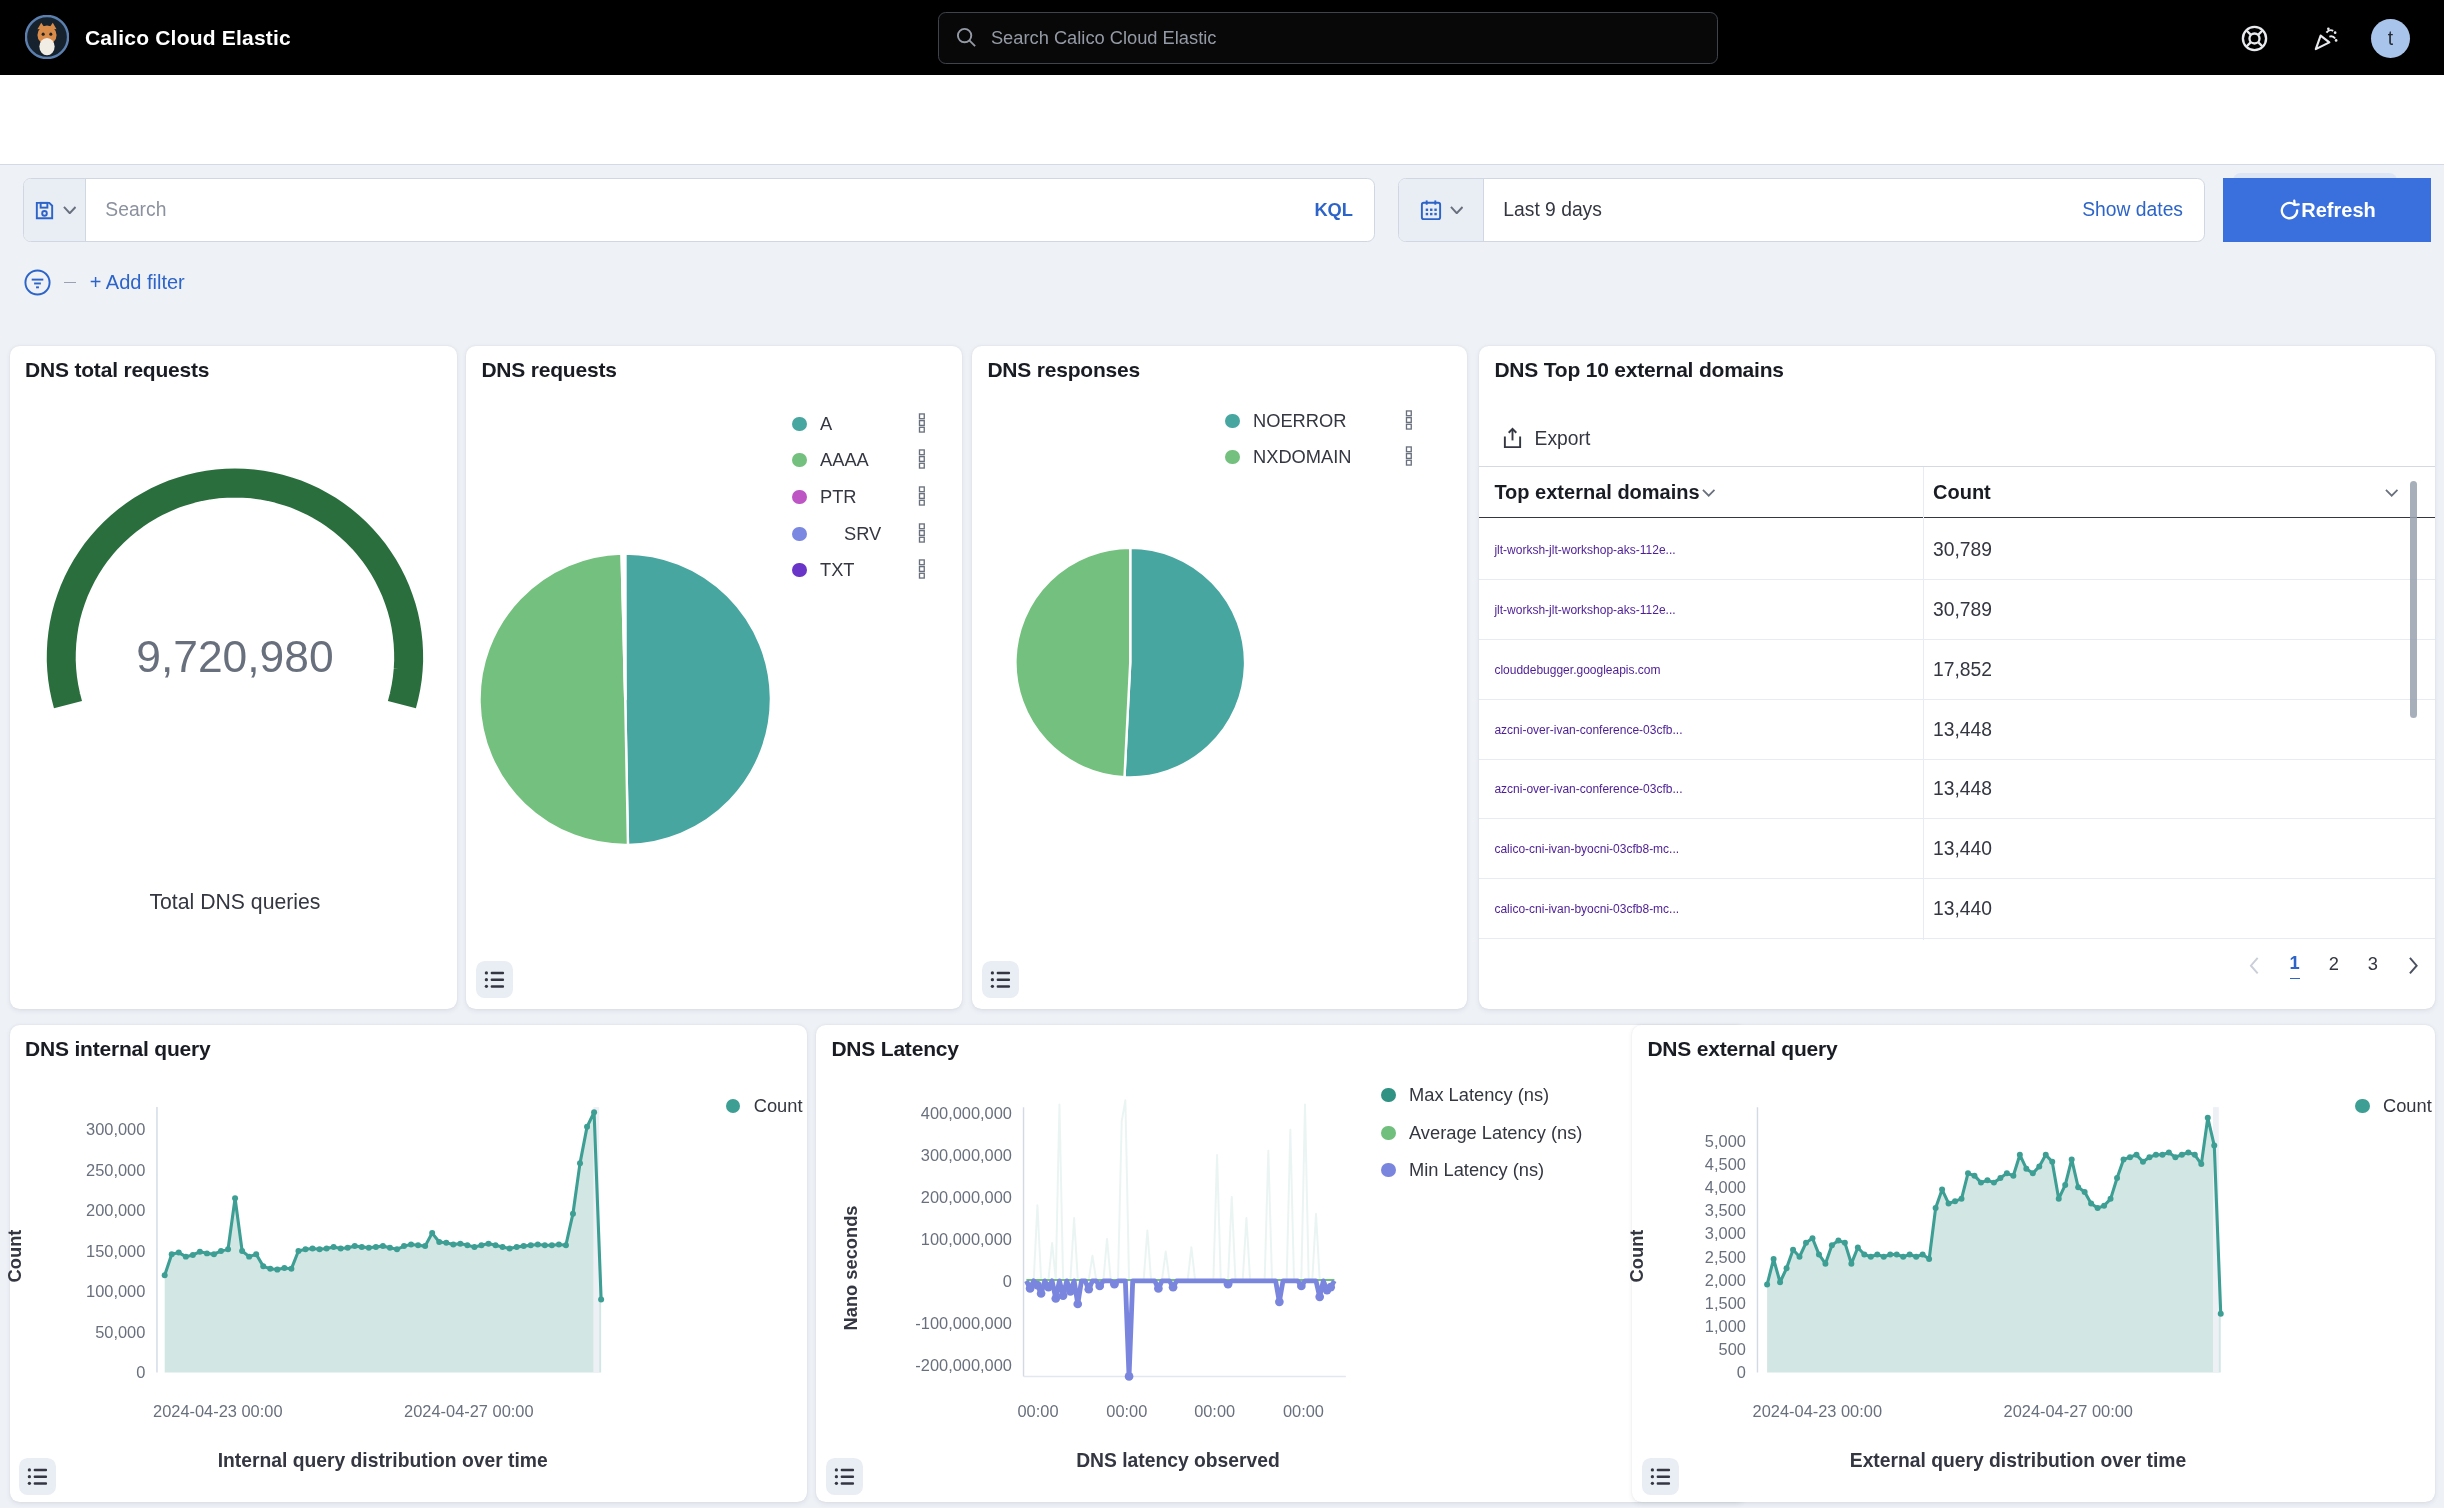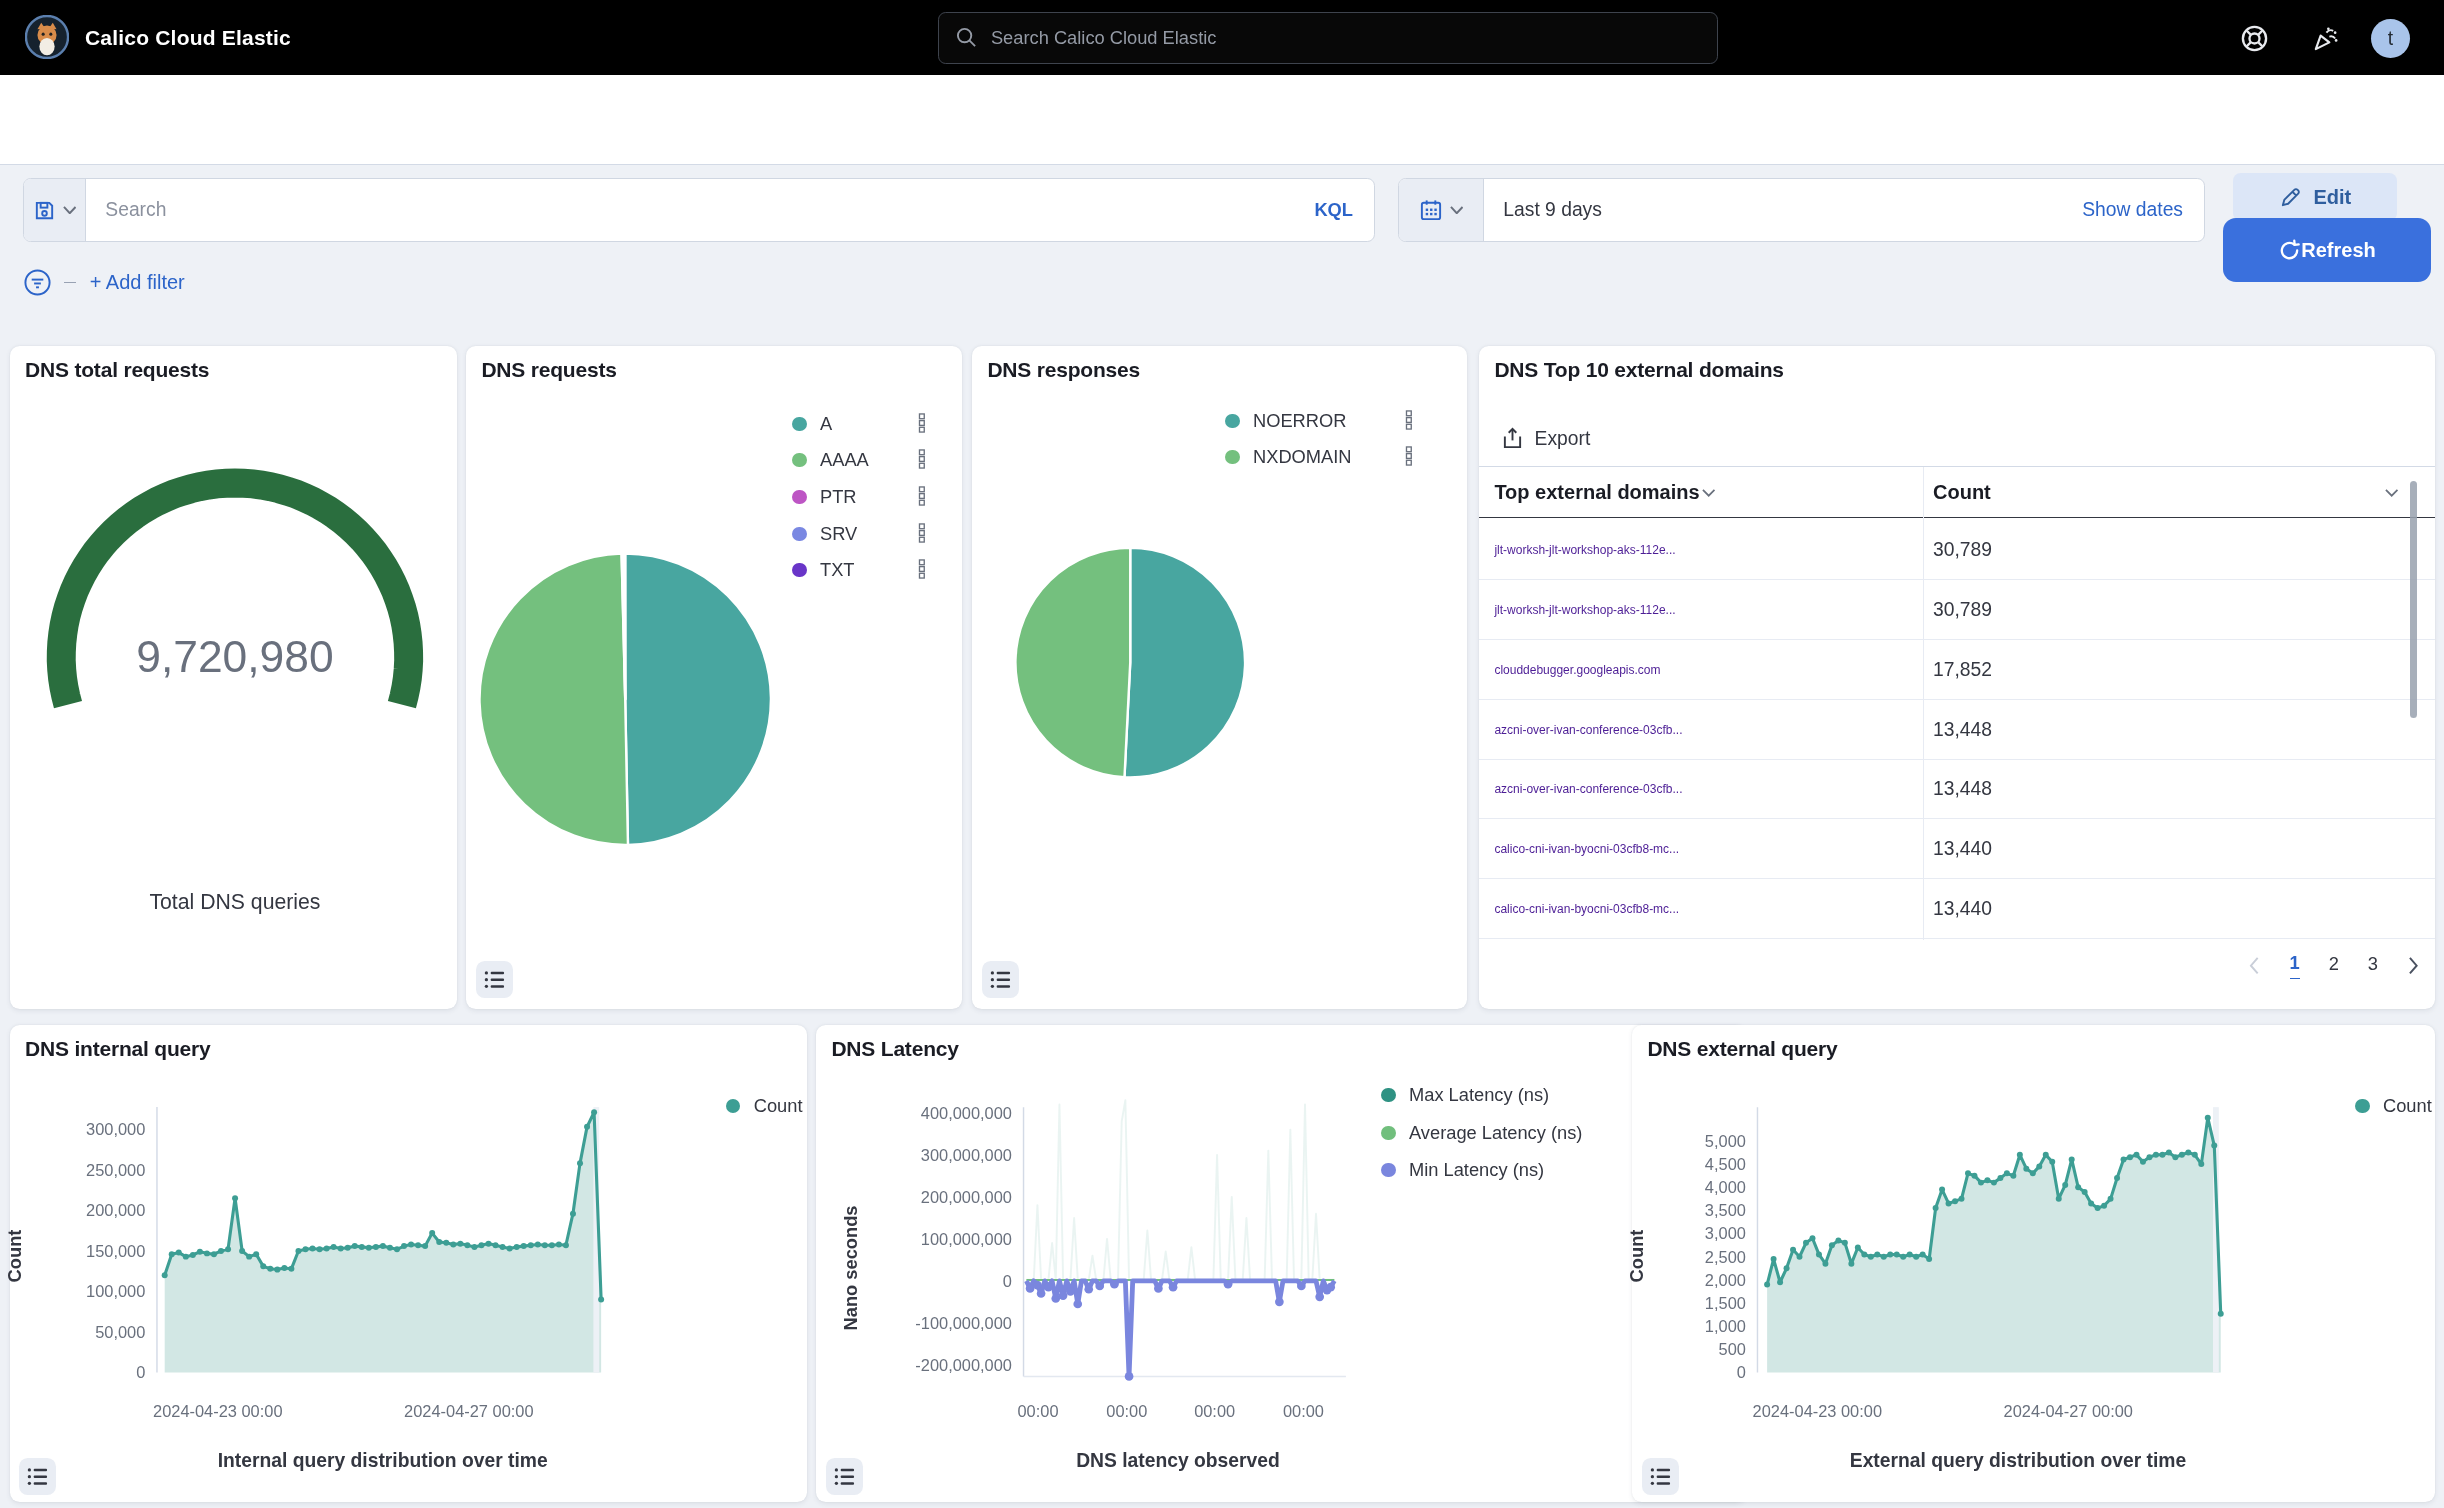--- a/index.html
+++ b/index.html
@@ -36,21 +36,21 @@
   .qbar-search { position:absolute; left:23px; top:178px; width:1352px; height:64px; background:#fff; border:1px solid #d0d7e2; border-radius:7.7px; display:flex; align-items:center; }
   .seg { height:100%; background:#e9edf4; border-right:1px solid #d0d7e2; border-radius:6.8px 0 0 6.8px; display:flex; align-items:center; justify-content:center; gap:6.8px; }
   .qbar-search .seg { width:62px; }
   .qbar-search input { border:none; outline:none; font-size:19.3px; color:#343741; margin-left:19.3px; flex:1; font-family:inherit; }
   .qbar-search input::placeholder { color:#8b919e; }
   .kql { color:#2c64c9; font-size:18.3px; font-weight:700; margin-right:21px; cursor:pointer; }
   .datebox { position:absolute; left:1398px; top:178px; width:807px; height:64px; background:#fff; border:1px solid #d0d7e2; border-radius:7.7px; display:flex; align-items:center; }
   .datebox .seg { width:85px; }
   .timerange { font-size:19.3px; color:#343741; margin-left:19.3px; flex:1; }
   .showdates { color:#2c64c9; font-size:19.3px; margin-right:21px; cursor:pointer; }
-  .refresh-btn { position:absolute; left:2223px; top:178px; width:208px; height:64px; background:#3a70dd; border-radius:13px; display:flex; align-items:center; justify-content:center; gap:0; cursor:pointer;margin-top:40px; }
+  .refresh-btn { position:absolute; left:2223px; top:178px; width:208px; height:64px; background:#3a70dd; border-radius:0; display:flex; align-items:center; justify-content:center; gap:0; cursor:pointer; }
   .refresh-btn span { color:#fff; font-size:20px; font-weight:600; }
   .addfilter { position:absolute; left:23px; top:266px; height:33px; display:flex; align-items:center; }
   .addfilter .dash { width:12.6px; height:1.9px; background:#98a2b3; margin:0 13.5px 0 11.6px; }
   .addfilter span.lbl { color:#2c64c9; font-size:20px; cursor:pointer; }
 
   
   .panel { position:absolute; background:#fff; border-radius:9.7px; box-shadow:0 1.9px 4.8px rgba(55,65,90,.09), 0 0 1.9px rgba(55,65,90,.08); }
   .panel h3 { position:absolute; left:15.4px; top:11.6px; font-size:21px; font-weight:700; color:#1a1c24; letter-spacing:-0.2px; }
   .chart-svg { position:absolute; inset:0; width:100%; height:100%; }
   .legend { position:absolute; }
@@ -263,21 +263,21 @@
         <span class="legend-dot" style="background: rgb(189, 85, 196);"></span>
         <span class="legend-label">PTR</span>
       </div>
       <div class="legend-more" style="left: 452px; top: 140px;"><svg width="8.7" height="20" viewBox="0 0 9 21">
           <g fill="none" stroke="#69707d" stroke-width="1.4">
             <rect x="1.5" y="1" width="5" height="5"></rect>
             <rect x="1.5" y="8" width="5" height="5"></rect>
             <rect x="1.5" y="15" width="5" height="5"></rect>
           </g>
         </svg></div>
-      <div class="legend-item" style="left: 326px; top: 177px;">
+      <div class="legend-item" style="left: 326px; top: 177px; gap: 24px;">
         <span class="legend-dot" style="background: rgb(122, 136, 226);"></span>
         <span class="legend-label">SRV</span>
       </div>
       <div class="legend-more" style="left: 452px; top: 177px;"><svg width="8.7" height="20" viewBox="0 0 9 21">
           <g fill="none" stroke="#69707d" stroke-width="1.4">
             <rect x="1.5" y="1" width="5" height="5"></rect>
             <rect x="1.5" y="8" width="5" height="5"></rect>
             <rect x="1.5" y="15" width="5" height="5"></rect>
           </g>
         </svg></div>

